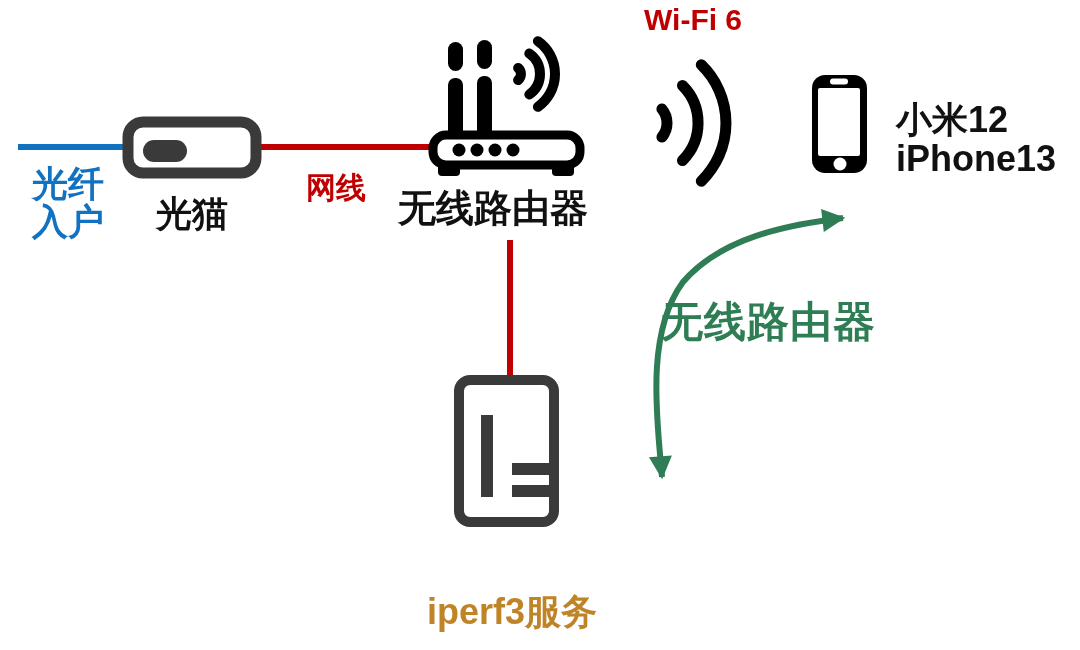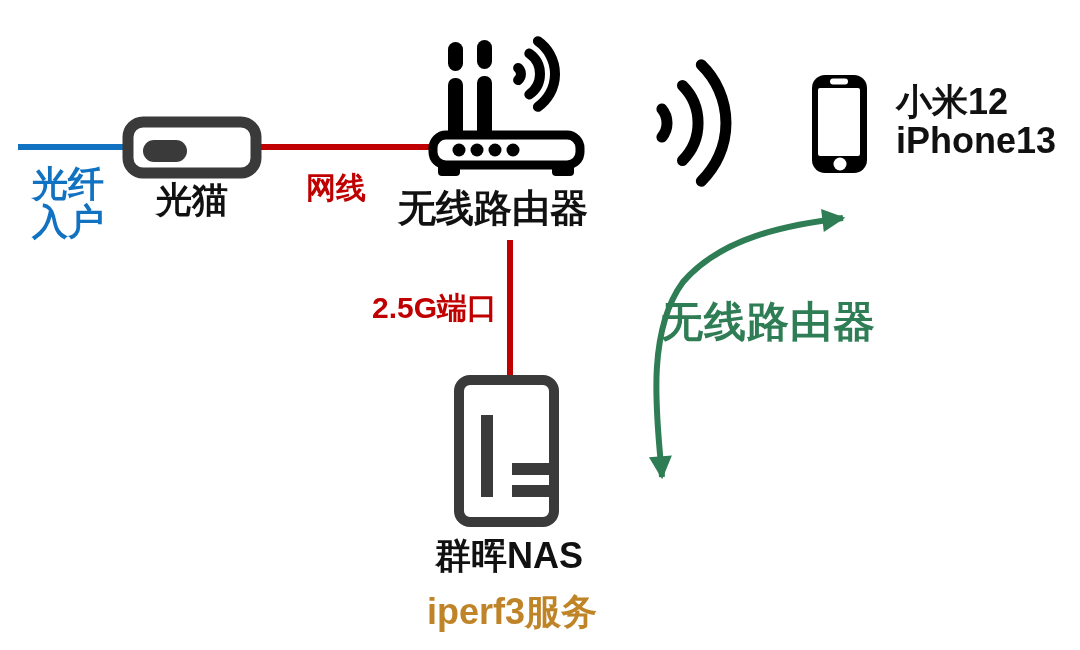--- a/index.html
+++ b/index.html
@@ -35,25 +35,25 @@
   .port-line    { left: 507px; top: 240px; width: 6px;  height: 136px; background: var(--red); }
   
   .svg-modem  { left: 120px; top: 114px; }
   .svg-router { left: 420px; top: 28px; }
   .svg-signal { left: 612px; top: 50px; }
   .svg-phone  { left: 806px; top: 70px; }
   .svg-nas    { left: 452px; top: 374px; }
   .svg-arrow  { left: 600px; top: 185px; }
   
   .lbl-fiber   { left: 32px;  top: 165px; font-size: 36px; line-height: 38px; color: var(--blue); }
-  .lbl-modem   { left: 122px; top: 176px; width: 140px; text-align: center; font-size: 36px; }
+  .lbl-modem   { left: 122px; top: 190px; width: 140px; text-align: center; font-size: 36px; }
   .lbl-cable   { left: 306px; top: 168px; font-size: 30px; color: var(--red); }
   .lbl-router  { left: 398px; top: 183px; width: 240px; text-align: left; font-size: 38px; }
   .lbl-wifi6   { left: 644px; top: 3px;   font-size: 30px; color: var(--red); }
-  .lbl-devices { left: 896px; top: 82px;  font-size: 36px; line-height: 39px; }
+  .lbl-devices { left: 896px; top: 100px;  font-size: 36px; line-height: 39px; }
   .lbl-port    { left: 372px; top: 288px; font-size: 30px; color: var(--red); }
   .lbl-nas     { left: 389px; top: 532px; width: 240px; text-align: center; font-size: 36px; }
   .lbl-iperf   { left: 392px; top: 588px; width: 240px; text-align: center; font-size: 36px; color: var(--gold); }
   .lbl-speed   { left: 661px; top: 294px; font-size: 42px; letter-spacing: 1px; color: var(--green); }
   
   .st-black  { stroke: #000; fill: none; stroke-linecap: round; }
   .fl-black  { fill: #000; }
   .fl-white  { fill: #fff; }
   .st-dark   { stroke: var(--dark); fill: #fff; }
   .fl-dark   { fill: var(--dark); }
@@ -117,20 +117,19 @@
     <rect class="fl-dark" x="29" y="41" width="12" height="82"></rect>
     <rect class="fl-dark" x="60" y="89" width="45" height="12"></rect>
     <rect class="fl-dark" x="60" y="111" width="45" height="12"></rect>
   </svg>
 
   <div class="lbl lbl-fiber">光纤
 入户</div>
   <div class="lbl lbl-modem">光猫</div>
   <div class="lbl lbl-cable">网线</div>
   <div class="lbl lbl-router">无线路由器</div>
+  <div class="lbl lbl-wifi6">Wi-Fi 6</div>
   <div class="lbl lbl-devices">小米12
 iPhone13</div>
-  <div class="lbl lbl-port">2.5G端口</div>
-  <div class="lbl lbl-nas">群晖NAS</div>
   <div class="lbl lbl-iperf">iperf3服务</div>
   <div class="lbl lbl-speed">无线路由器</div>
 
 </div>
 
 </body></html>

